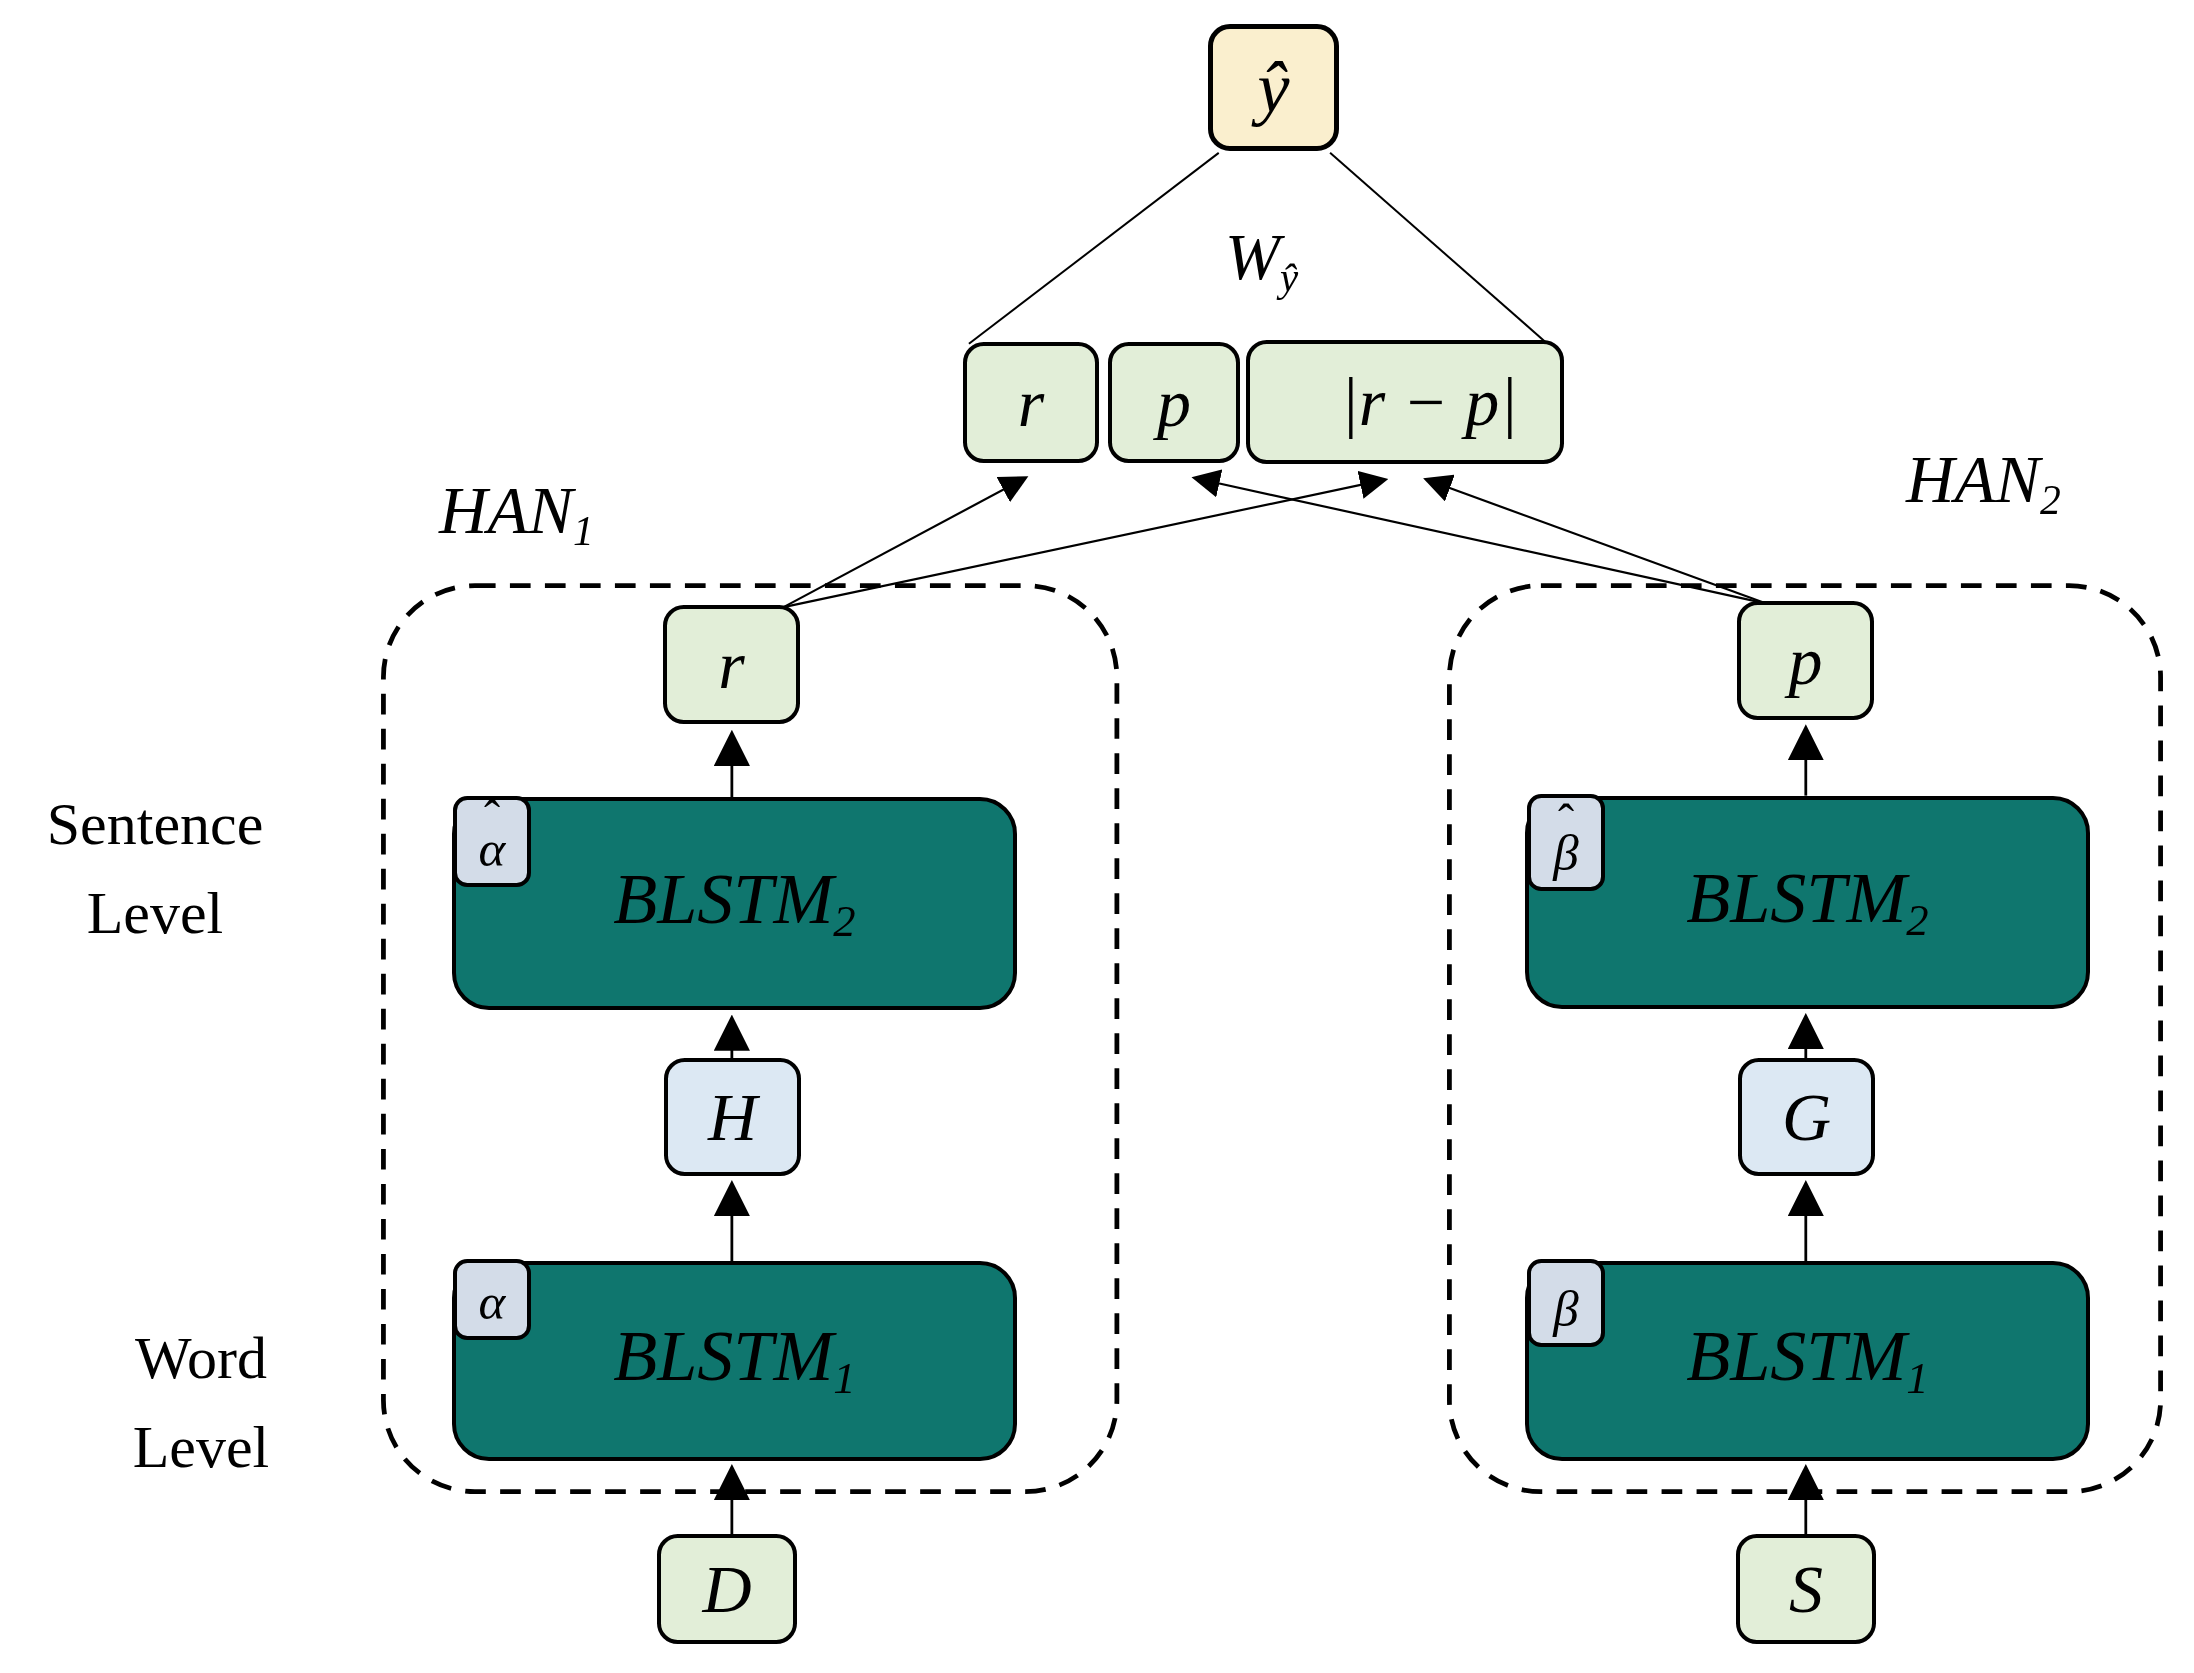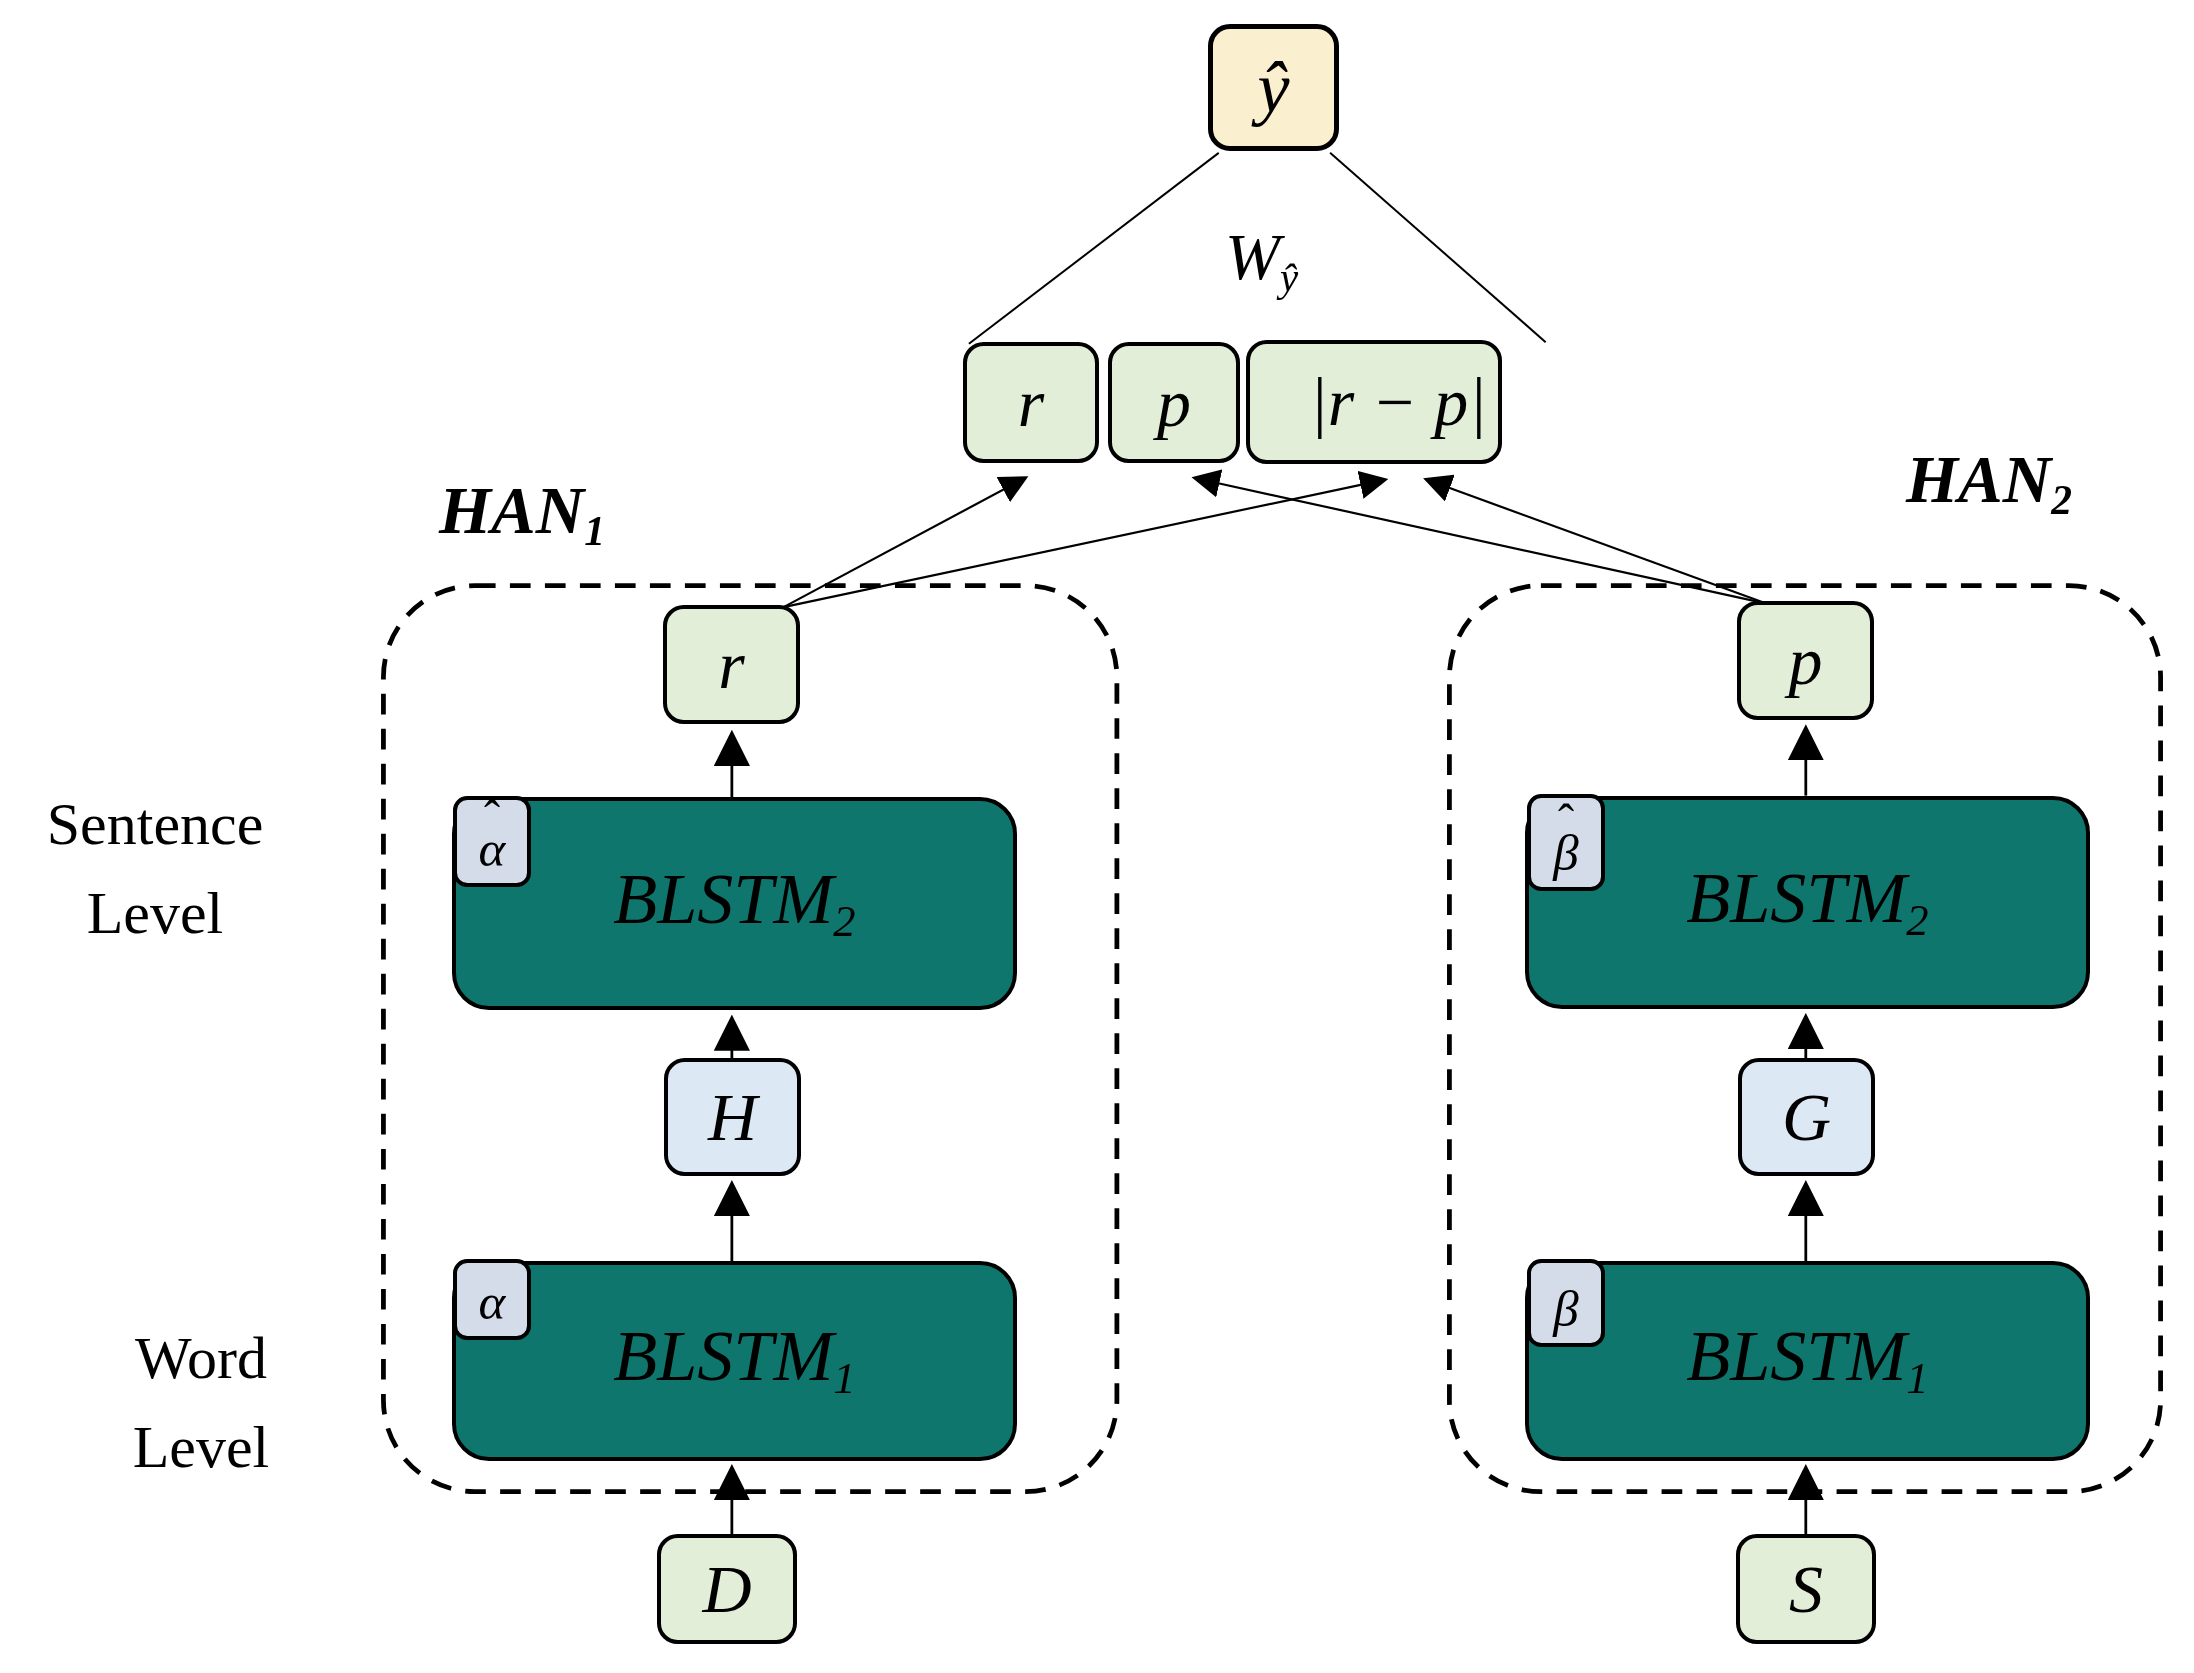--- a/index.html
+++ b/index.html
@@ -35,21 +35,20 @@
   }
   .tag-inner{position:relative;display:inline-block;}
   .hat{
     position:absolute;left:50%;top:-0.62em;
     transform:translateX(-50%);
     font-size:0.95em;font-style:normal;
   }
   .han-title{
     position:absolute;font-style:italic;font-size:67px;line-height:1;
     white-space:nowrap;
-    font-weight:bold;
   }
   .side-label{
     position:absolute;width:310px;text-align:center;
     font-size:60px;line-height:89px;font-style:normal;
   }
   .wy-label{
     position:absolute;font-style:italic;font-size:66px;line-height:1;
     white-space:nowrap;
   }
 </style>
@@ -94,21 +93,21 @@
   <div class="wy-label" style="left:1225px;top:224px;">
     <span>W</span><span class="sub">ŷ</span>
   </div>
 
   <div class="box green small-letter" style="left:963px;top:342px;width:136px;height:121px;">
     <span>r</span>
   </div>
   <div class="box green small-letter" style="left:1108px;top:342px;width:132px;height:121px;">
     <span>p</span>
   </div>
-  <div class="box green small-letter" style="left:1246px;top:340px;width:256px;height:124px;padding-left:48px;">
+  <div class="box green small-letter" style="left:1246px;top:340px;width:318px;height:124px;padding-left:48px;">
     <span>|r − p|</span>
   </div>
 
   <div class="han-title" style="left:439px;top:477px;">
     <span>HAN</span><span class="sub">1</span>
   </div>
   <div class="han-title" style="left:1906px;top:446px;">
     <span>HAN</span><span class="sub">2</span>
   </div>
 

